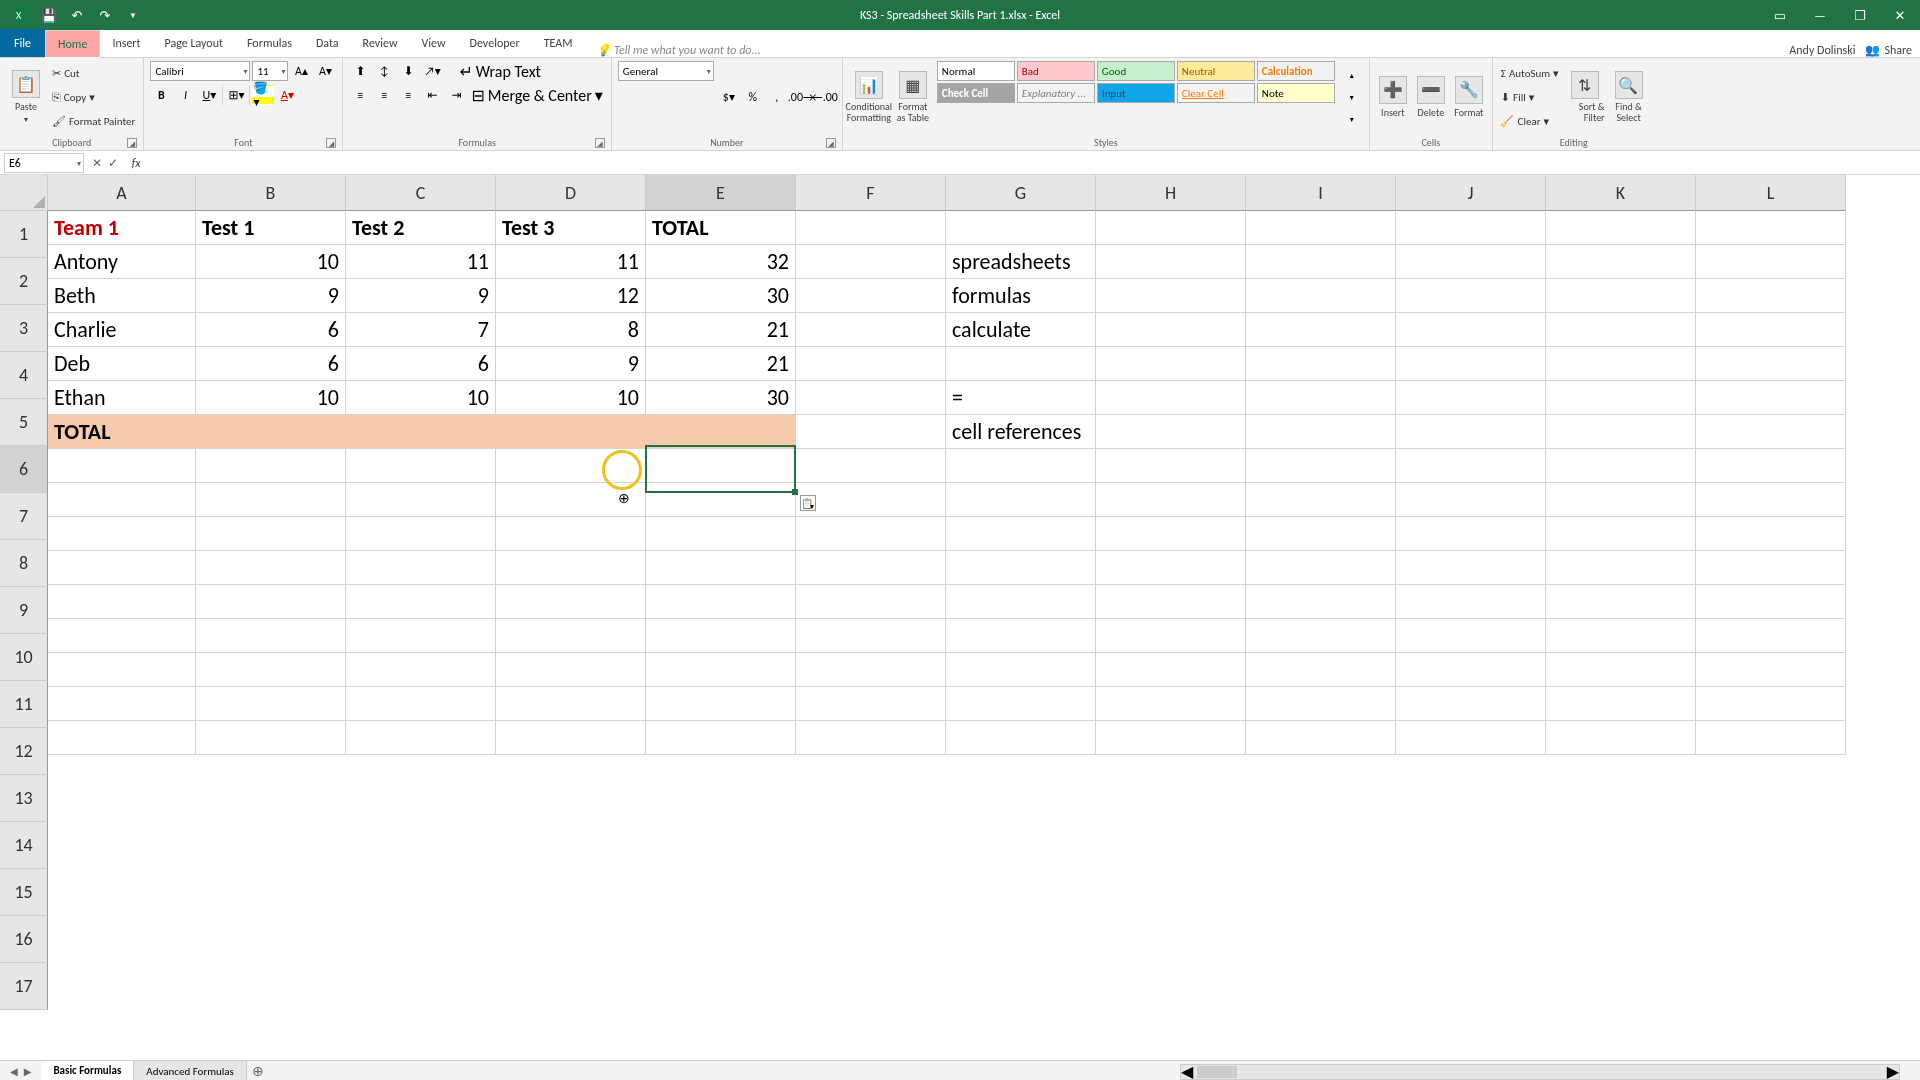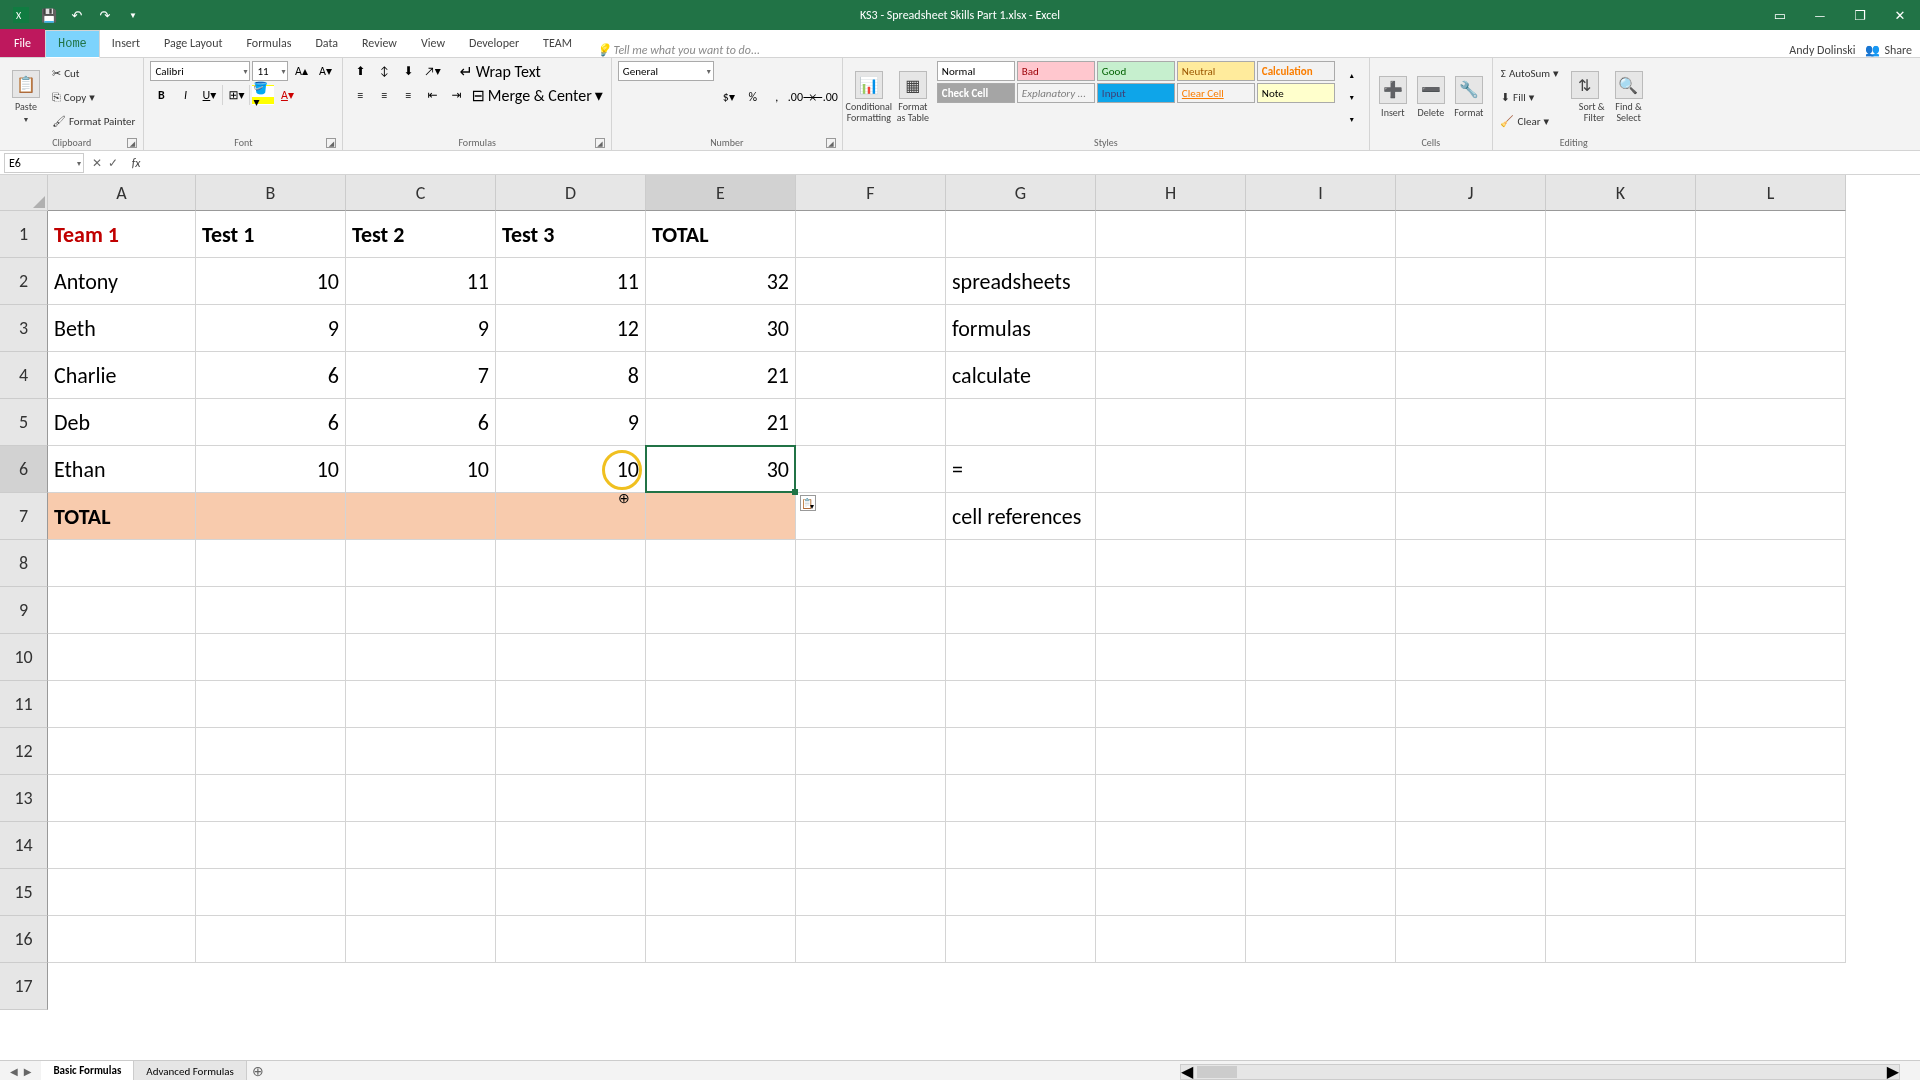--- a/index.html
+++ b/index.html
@@ -8,23 +8,23 @@
 
 .titlebar { height: 30px; background: #217346; display: flex; align-items: center; position: relative; }
 .titlebar .qat { display: flex; align-items: center; gap: 2px; padding-left: 8px; }
 .titlebar .qat .qat-btn { width: 26px; height: 22px; display: flex; align-items: center; justify-content: center; color: #fff; font-size: 13px; cursor: pointer; }
 .titlebar .title { position: absolute; left: 50%; transform: translateX(-50%); color: #fff; font-size: 12px; }
 .titlebar .winctrl { position: absolute; right: 0; display: flex; }
 .titlebar .winctrl .wbtn { width: 40px; height: 30px; display: flex; align-items: center; justify-content: center; color: #fff; font-size: 13px; cursor: pointer; }
 
 
 .ribtabs { height: 28px; background: #fff; border-bottom: 1px solid #d4d4d4; display: flex; align-items: flex-end; position: relative; }
-.ribtabs .filetab { background: #be185d; color: #fff; height: 28px; display: flex; align-items: center; padding: 0 14px; font-size: 12px; cursor: pointer; }
+.ribtabs .filetab { background: #0369a1; color: #fff; height: 28px; display: flex; align-items: center; padding: 0 14px; font-size: 12px; cursor: pointer; }
 .ribtabs .tab { height: 28px; display: flex; align-items: center; padding: 0 12px; font-size: 12px; color: #444; cursor: pointer; }
-.ribtabs .tab.active { border: 1px solid #d4d4d4; border-bottom: 1px solid #fff; background: #7dd3fc; color: #217346; margin-bottom: -1px; font-family: Liberation Mono, monospace; }
+.ribtabs .tab.active { border: 1px solid #d4d4d4; border-bottom: 1px solid #fff; background: #fca5a5; color: #217346; margin-bottom: -1px; }
 .ribtabs .tellme { color: #8a8a8a; font-size: 12px; padding: 0 12px; font-style: italic; }
 .ribtabs .right { position: absolute; right: 8px; display: flex; align-items: center; gap: 10px; font-size: 12px; color: #444; }
 .ribtabs .right .share { cursor: pointer; display: flex; align-items: center; gap: 4px; }
 
 
 .ribbon { height: 93px; background: #f3f3f3; border-bottom: 1px solid #d4d4d4; display: flex; }
 .group { border-right: 1px solid #d4d4d4; padding: 3px 6px 0 6px; display: flex; flex-direction: column; justify-content: space-between; position: relative; }
 .group .lbl { text-align: center; font-size: 10px; color: #666; height: 16px; display: flex; align-items: center; justify-content: center; position: relative; }
 .group .lbl .dlg { position: absolute; right: 0; bottom: 2px; width: 10px; height: 10px; border: 1px solid #999; font-size: 7px; display: flex; align-items: center; justify-content: center; cursor: pointer; }
 .gbody { display: flex; gap: 4px; height: 72px; }
@@ -51,21 +51,21 @@
 .gridarea { position: relative; height: 885px; overflow: hidden; }
 .selectall { position: absolute; left: 0; top: 0; width: 48px; height: 36px; background: #e6e6e6; border-right: 1px solid #ccc; border-bottom: 1px solid #ccc; cursor: pointer; }
 .selectall::after { content: ""; position: absolute; right: 2px; bottom: 2px; width: 0; height: 0; border-style: solid; border-width: 0 0 12px 12px; border-color: transparent transparent #b0b0b0 transparent; }
 .colheads { position: absolute; left: 48px; top: 0; height: 36px; display: flex; }
 .colhead { background: #e6e6e6; border-right: 1px solid #ccc; border-bottom: 1px solid #999; display: flex; align-items: center; justify-content: center; font-size: 18px; color: #333; cursor: pointer; }
 .colhead.sel { background: #d2d2d2; }
 .rowheads { position: absolute; left: 0; top: 36px; width: 48px; }
 .rowhead { height: 47px; background: #e6e6e6; border-bottom: 1px solid #ccc; border-right: 1px solid #999; display: flex; align-items: center; justify-content: center; font-size: 18px; color: #333; cursor: pointer; }
 .rowhead.sel { background: #d2d2d2; }
 .cells { position: absolute; left: 48px; top: 36px; }
-.cellrow { display: flex; height: 47px; }
+.cellrow { display: flex; height: 34px; }
 .cell { border-right: 1px solid #d4d4d4; border-bottom: 1px solid #d4d4d4; font-size: 22px; padding: 0 6px; display: flex; align-items: center; font-family: Calibri, sans-serif; color: #000; overflow: hidden; white-space: nowrap; }
 .cell.num { justify-content: flex-end; }
 .cell.bold { font-weight: bold; }
 .cell.red { color: #c00000; }
 .cell.hl { background: #f8cbad; }
 .selbox { position: absolute; border: 2px solid #217346; pointer-events: none; }
 .selbox .handle { position: absolute; right: -4px; bottom: -4px; width: 6px; height: 6px; background: #217346; }
 .autofill { position: absolute; width: 16px; height: 16px; border: 1px solid #999; background: #fff; font-size: 10px; display: flex; align-items: center; justify-content: center; cursor: pointer; }
 .autofill::after { content:"▾"; font-size:8px; position:absolute; right:1px; bottom:-1px; }
 .marker { position: absolute; width: 40px; height: 40px; border: 3px solid #f0c020; border-radius: 50%; pointer-events: none; }

